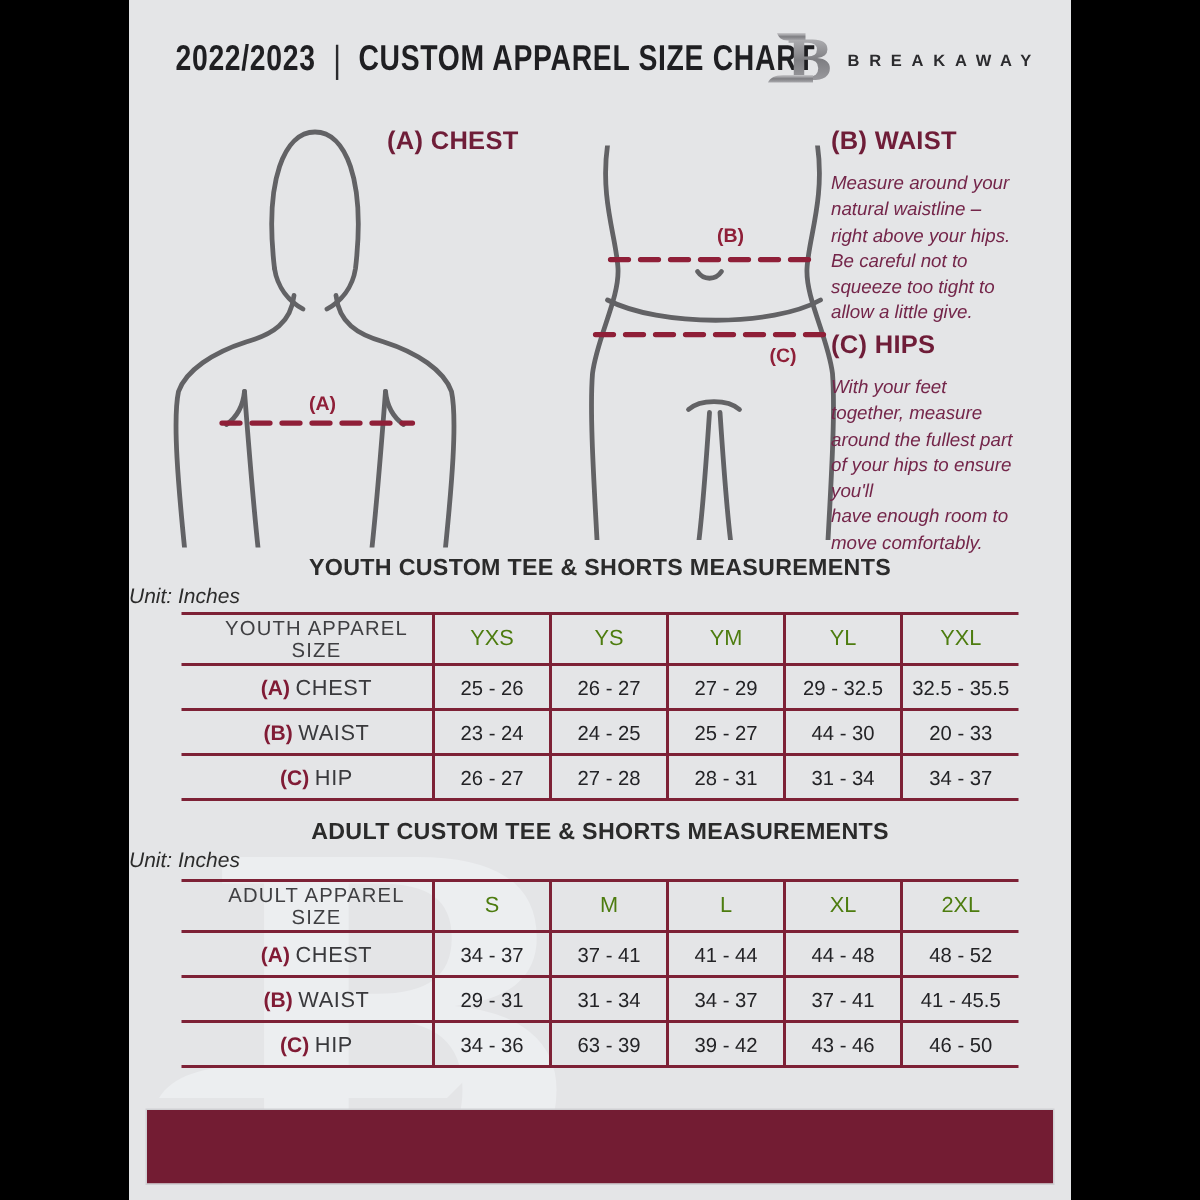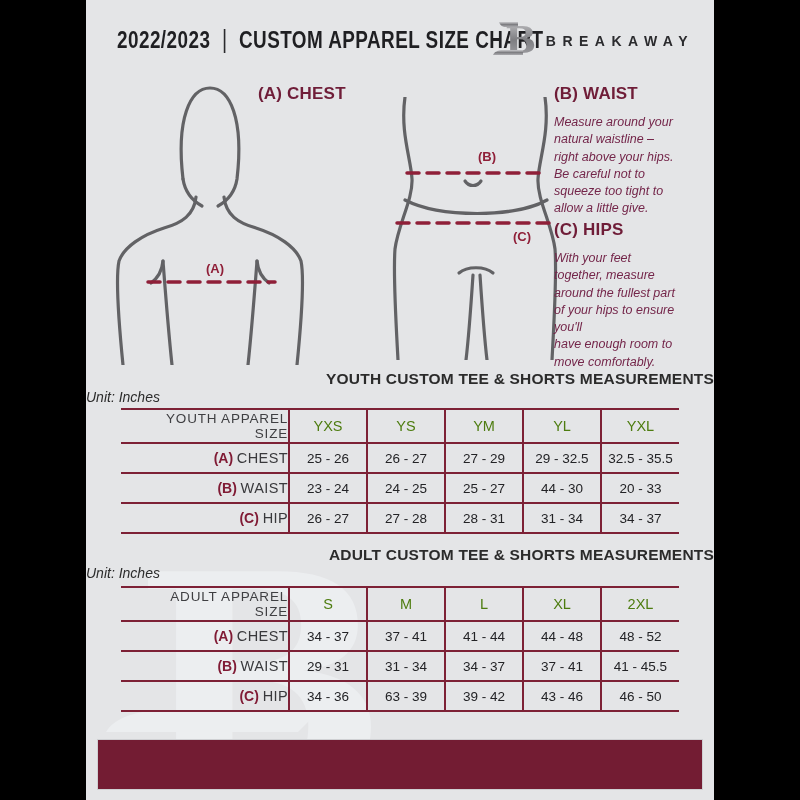--- a/index.html
+++ b/index.html
@@ -14,42 +14,42 @@
   html,body{width:800px;height:800px;overflow:hidden;}
   body{background:#000;position:relative;font-family:"Liberation Sans",sans-serif;}
   .page{position:absolute;left:86px;top:0;width:628px;height:800px;background:var(--bg);overflow:hidden;}
 
   
   .header-title{position:absolute;left:31px;top:27px;display:flex;align-items:center;
     transform:scale(0.9,1.14);transform-origin:left center;white-space:nowrap;}
   .header-title .yr,.header-title .ttl{font-size:21px;font-weight:bold;color:#1f1f22;letter-spacing:0.5px;}
   .header-title .sep{font-size:22px;font-weight:normal;color:#2a2a2d;margin:0 13px;}
   .brand{position:absolute;right:20px;top:16px;display:flex;align-items:center;gap:9px;}
-  .brand .word{font-size:14px;font-weight:bold;letter-spacing:6.5px;color:#2b2b2e;margin-top:4px;}
+  .brand .word{font-size:11px;font-weight:bold;letter-spacing:6.5px;color:#2b2b2e;margin-top:4px;}
 
   
   .fig{position:absolute;z-index:1;}
   .mg{position:absolute;z-index:1;}
   .mg h3{font-size:17px;font-weight:bold;color:var(--accent);letter-spacing:0.2px;}
   .mg p{margin-top:10px;font-size:12.5px;font-style:italic;color:#74264a;line-height:1.38;white-space:pre-line;}
 
   
-  .sec-title{position:absolute;left:0;width:100%;text-align:right;font-size:15.5px;font-weight:bold;
+  .sec-title{position:absolute;left:0;width:100%;text-align:center;font-size:15.5px;font-weight:bold;
     color:#2b2b2b;letter-spacing:0.2px;z-index:1;}
   .sec-unit{position:absolute;left:0;width:100%;text-align:left;font-size:14px;font-style:italic;
     color:#2c2c2c;z-index:1;}
 
   
   .size-table{position:absolute;left:35px;width:558px;border-collapse:collapse;table-layout:fixed;z-index:1;}
   .size-table td{border-top:2px solid var(--border);height:30px;text-align:center;
     font-size:13.5px;color:#232326;vertical-align:middle;}
   .size-table tr:last-child td{border-bottom:2px solid var(--border);}
   .size-table td:not(:first-child){border-left:2px solid var(--border);}
   .size-table tr.head td{height:34px;font-weight:normal;font-size:14.5px;color:#4d7c0f;}
-  .size-table td.lbl{text-align:right;padding-left:13px;}
+  .size-table td.lbl{text-align:center;padding-left:13px;}
   .size-table tr.head td.lbl{font-weight:normal;font-size:13.5px;color:#3f3f42;letter-spacing:0.8px;}
   .size-table td.lbl .key{font-weight:bold;color:#801b35;font-size:14px;}
   .size-table td.lbl .nm{font-size:14.5px;color:#39393c;letter-spacing:0.4px;}
 
   
   .footer-bar{position:absolute;left:12px;top:740px;width:604px;height:49px;background:var(--maroon);
     outline:1px solid #cfd0d3;z-index:2;}
   .watermark{position:absolute;left:20px;top:470px;z-index:0;}
 </style>
 </head>

